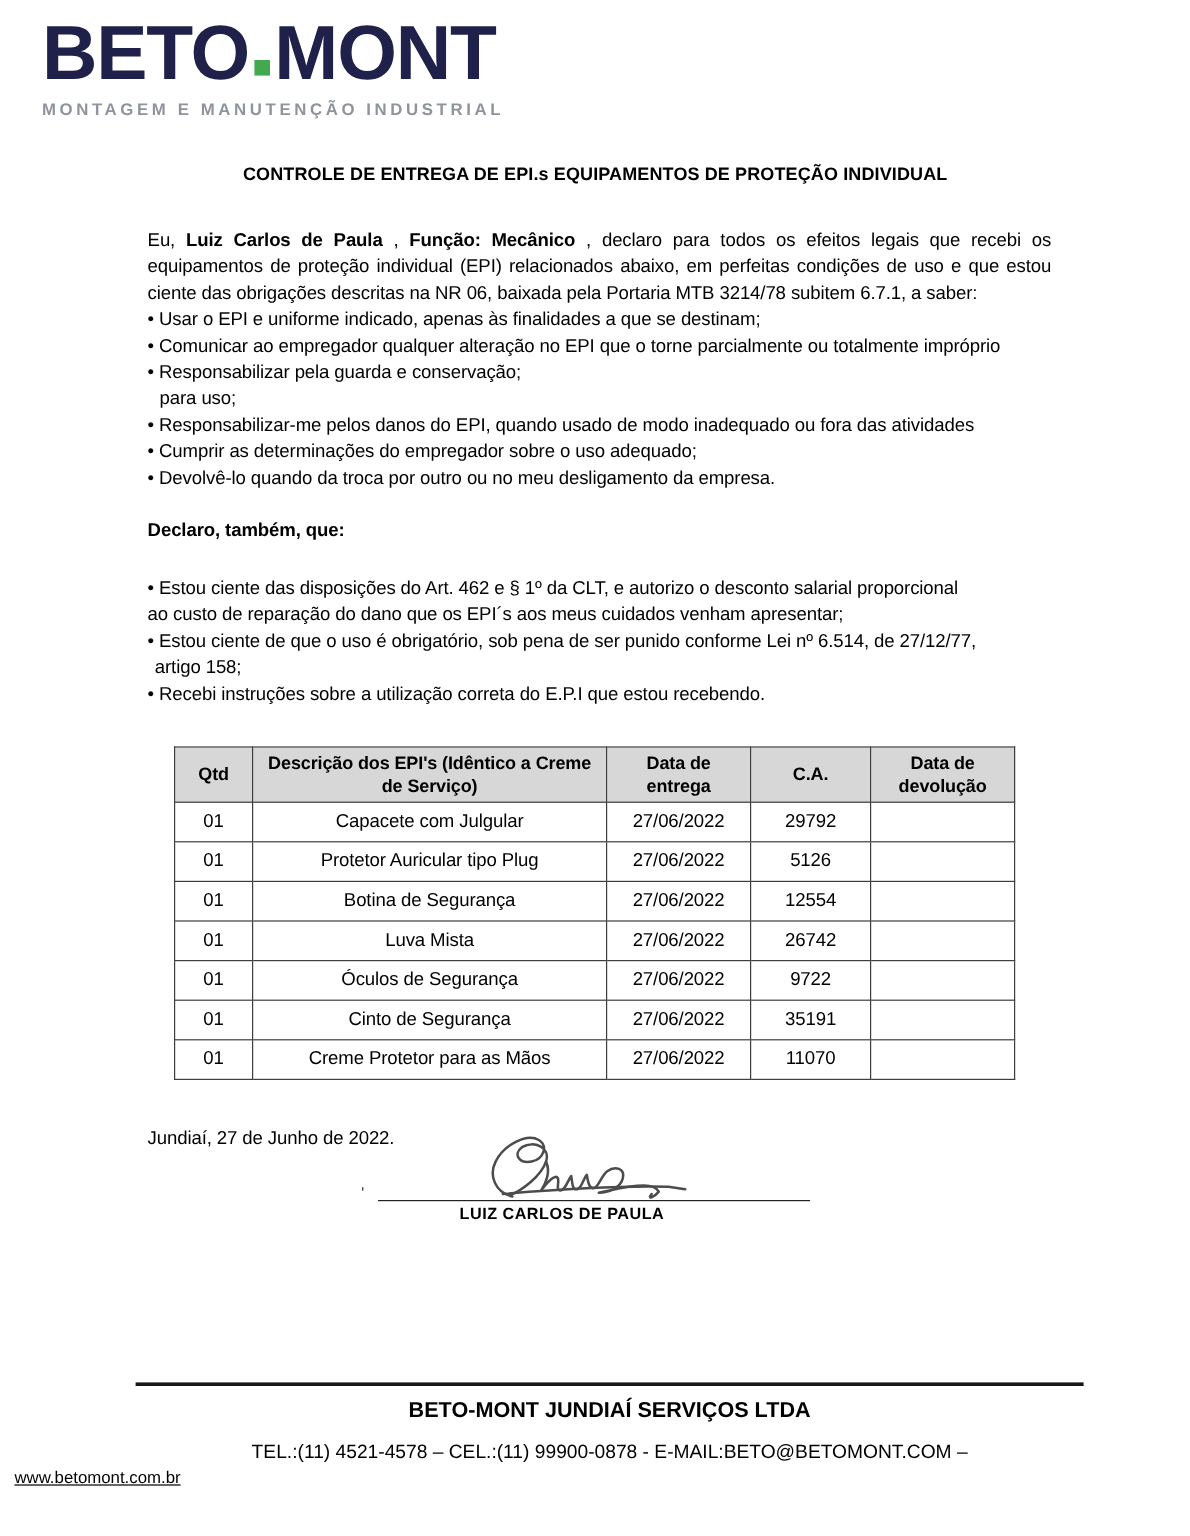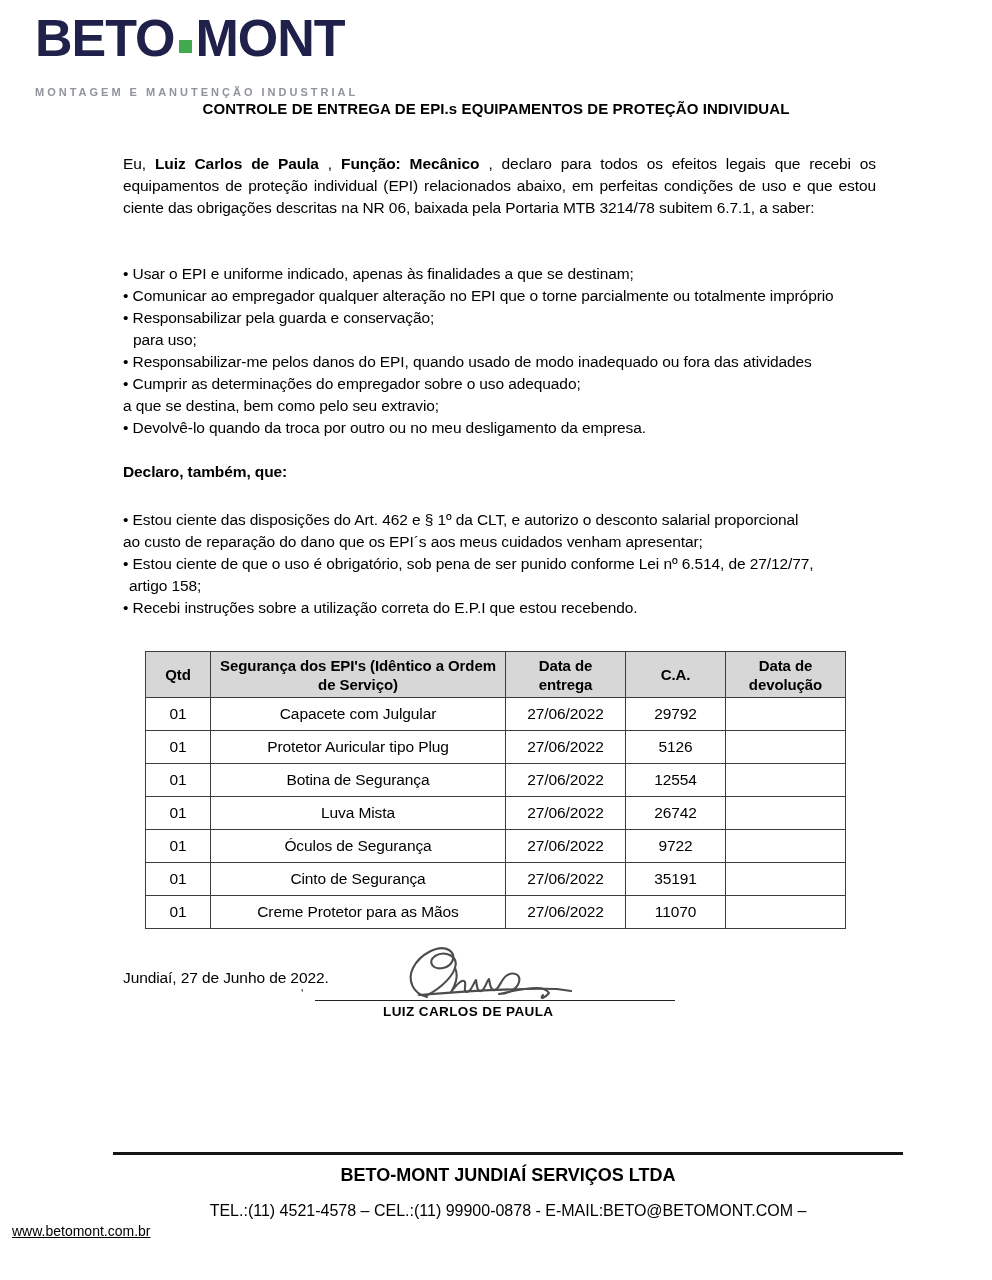--- a/index.html
+++ b/index.html
@@ -6,44 +6,44 @@
   html,body { background:#ffffff; }
   body {
     width:992px; height:1280px; position:relative; overflow:hidden;
     font-family:"Liberation Sans", sans-serif; color:#000;
   }
   .page { position:relative; width:992px; height:1280px; }
 
   
   .logo-block { display:inline-block; margin:12px 0 0 35px; }
   .logo-word {
-    font-weight:bold; font-size:52px; letter-spacing:-1px;
+    font-weight:bold; font-size:64px; letter-spacing:-1px;
     color:#20214a; line-height:1; white-space:nowrap;
   }
   .logo-dot {
     display:inline-block; width:13px; height:13px; background:#42a94f;
     margin:0 4px; position:relative; top:-3px;
   }
   .logo-tagline {
-    margin-top:22px; text-align:center; font-size:11px; letter-spacing:3px;
+    margin-top:7px; text-align:center; font-size:14px; letter-spacing:3px;
     color:#8f949c; font-weight:bold; white-space:nowrap;
   }
 
   
   .doc-title {
-    text-align:center; font-weight:bold; font-size:15px;
+    margin-top:36px; text-align:center; font-weight:bold; font-size:15px;
     letter-spacing:0.1px;
   }
 
   
   .content { margin:0 116px 0 123px; font-size:15.5px; letter-spacing:-0.1px; }
   .intro { margin-top:36px; text-align:justify; line-height:22px; }
   .intro .b { font-weight:bold; }
 
-  .lines { line-height:22px;margin-top:44px; }
+  .lines { line-height:22px; }
   .line { white-space:nowrap; }
   .line .bullet { display:inline; }
   .ind1 { padding-left:10px; }
   .gap2 { padding-left:6px; }
 
   .declare-heading { margin-top:22px; font-weight:bold; line-height:22px; }
   .list2 { margin-top:26px; }
 
   
   table.epi {
@@ -120,21 +120,20 @@
         <div class="line"><span class="bullet">• </span><span>Comunicar ao empregador qualquer alteração no EPI que o torne parcialmente ou totalmente impróprio</span></div>
 
         <div class="line"><span class="bullet">• </span><span>Responsabilizar pela guarda e conservação;</span></div>
 
         <div class="line ind1"><span class="bullet"></span><span>para uso;</span></div>
 
         <div class="line"><span class="bullet">• </span><span>Responsabilizar-me pelos danos do EPI, quando usado de modo inadequado ou fora das atividades</span></div>
 
         <div class="line"><span class="bullet">• </span><span>Cumprir as determinações do empregador sobre o uso adequado;</span></div>
 
-        <div class="line"><span class="bullet"></span><span>a que se destina, bem como pelo seu extravio;</span></div>
 
         <div class="line"><span class="bullet">• </span><span>Devolvê-lo quando da troca por outro ou no meu desligamento da empresa.</span></div>
       </div>
 
     <div class="declare-heading">Declaro, também, que:</div>
 
     <div class="lines list2">
 
         <div class="line"><span class="bullet">•  </span><span>Estou ciente das disposições do Art. 462 e § 1º da CLT, e autorizo o desconto salarial proporcional</span></div>
 
@@ -153,21 +152,21 @@
           <col>
           <col>
           <col>
           <col>
         </colgroup>
       <thead>
         <tr>
 
             <th>Qtd</th>
 
-            <th>Segurança dos EPI's (Idêntico a Ordem de Serviço)</th>
+            <th>Descrição dos EPI's (Idêntico a Creme de Serviço)</th>
 
             <th>Data de entrega</th>
 
             <th>C.A.</th>
 
             <th>Data de devolução</th>
           </tr>
       </thead>
       <tbody>
 

